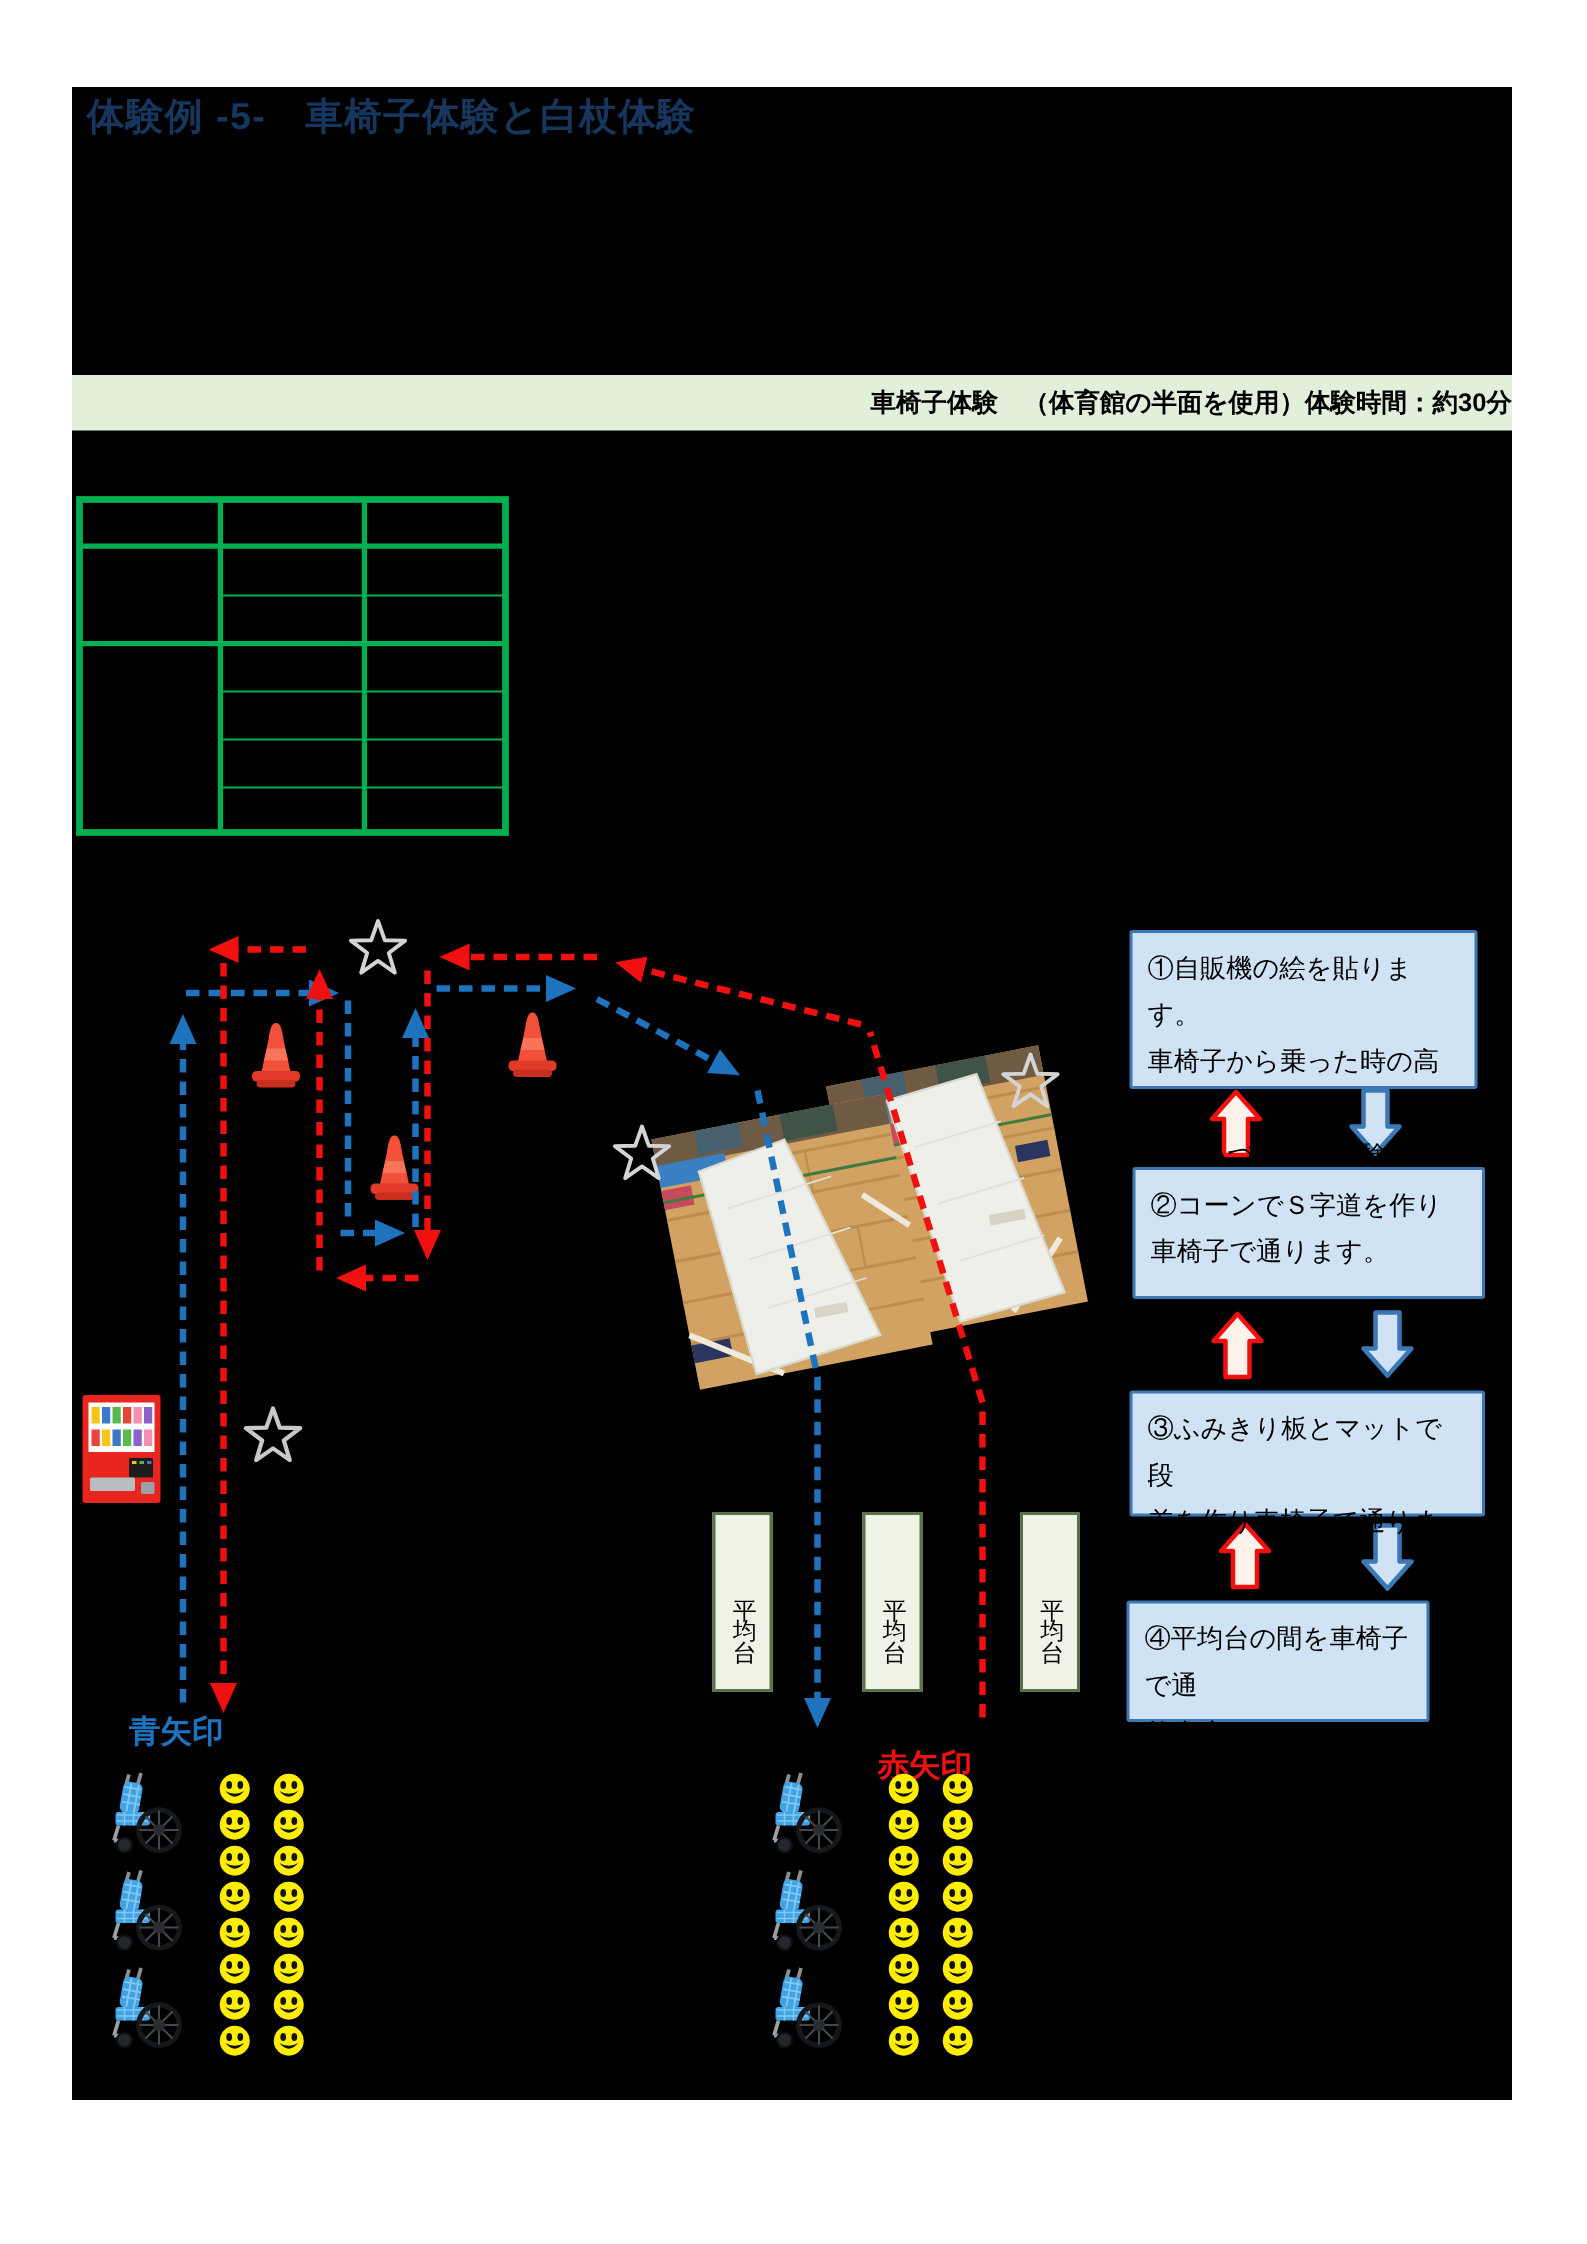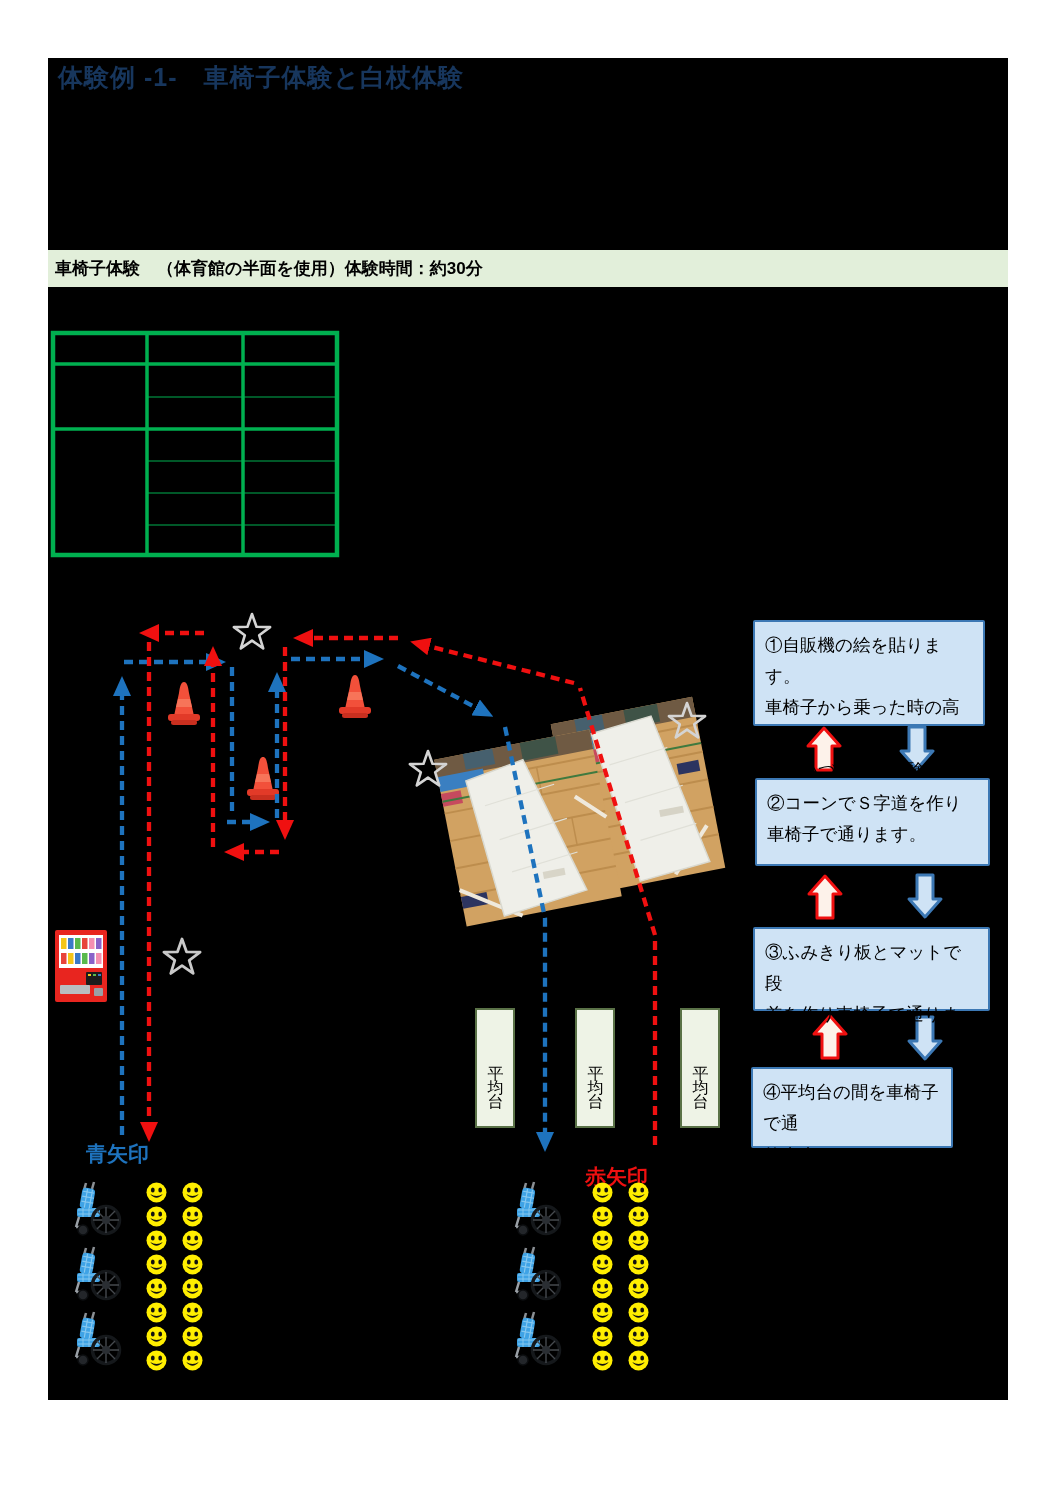--- a/index.html
+++ b/index.html
@@ -5,21 +5,21 @@
   html,body{margin:0;padding:0;}
   body{
     width:1058px;height:1496px;position:relative;background:#ffffff;
     font-family:"Liberation Sans", sans-serif;overflow:hidden;
   }
   .black-region{position:absolute;left:48px;top:58px;width:960px;height:1342px;background:#000;}
   .overlay{position:absolute;left:0;top:0;width:1058px;height:1496px;pointer-events:none;}
   .title{position:absolute;left:58px;top:61px;font-size:25px;font-weight:800;color:#17365d;letter-spacing:1px;}
   .banner{position:absolute;left:48px;top:250px;width:960px;height:37px;background:#e2efda;
     display:flex;align-items:center;font-weight:700;font-size:17px;color:#000;
-    padding-left:7px;box-sizing:border-box;}
+    padding-left:7px;box-sizing:border-box;justify-content:flex-end;}
   .step-box{position:absolute;background:#cfe3f5;border:2.5px solid #3c78b4;border-radius:2px;
     box-sizing:border-box;font-size:17.5px;line-height:1.78;color:#000;
     padding:8px 10px;white-space:pre-line;}
   #step1{left:753px;top:620px;width:232px;height:106px;}
   #step2{left:755px;top:778px;width:235px;height:88px;}
   #step3{left:753px;top:927px;width:237px;height:84px;}
   #step4{left:751px;top:1067px;width:202px;height:81px;}
   .beam{position:absolute;width:40px;height:120px;background:#eef3e6;border:2.5px solid #5a7247;
     box-sizing:border-box;display:flex;align-items:center;justify-content:center;}
   .beam span{writing-mode:vertical-rl;text-orientation:upright;font-size:16px;
@@ -188,21 +188,21 @@
     </g>
     <g transform="translate(830,1037)">
       <path d="M0,-21 L16,-3 L8,-3 L8,21 L-8,21 L-8,-3 L-16,-3 Z" fill="#fdf2ea" stroke="#f01010" stroke-width="3"></path>
     </g>
     <g transform="translate(925,1038) scale(1,-1)">
       <path d="M0,-21 L16,-3 L8,-3 L8,21 L-8,21 L-8,-3 L-16,-3 Z" fill="#cfe3f5" stroke="#3c78b4" stroke-width="3"></path>
     </g>
   </g>
 </svg>
 
-<div class="title">体験例 -1-　車椅子体験と白杖体験</div>
+<div class="title">体験例 -5-　車椅子体験と白杖体験</div>
 
 <div class="banner">
   <span>車椅子体験　（体育館の半面を使用）体験時間：約30分</span>
 </div>
 
 <div class="step-box" id="step1">①自販機の絵を貼ります。
 車椅子から乗った時の高さ
 や買いづらさを体験します。</div>
 <div class="step-box" id="step2">②コーンでＳ字道を作り
 車椅子で通ります。</div>

